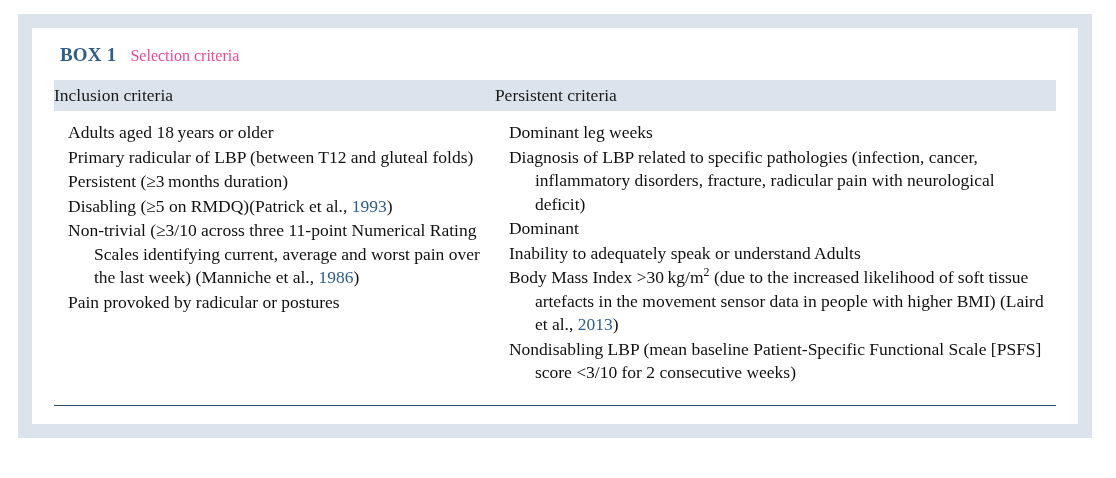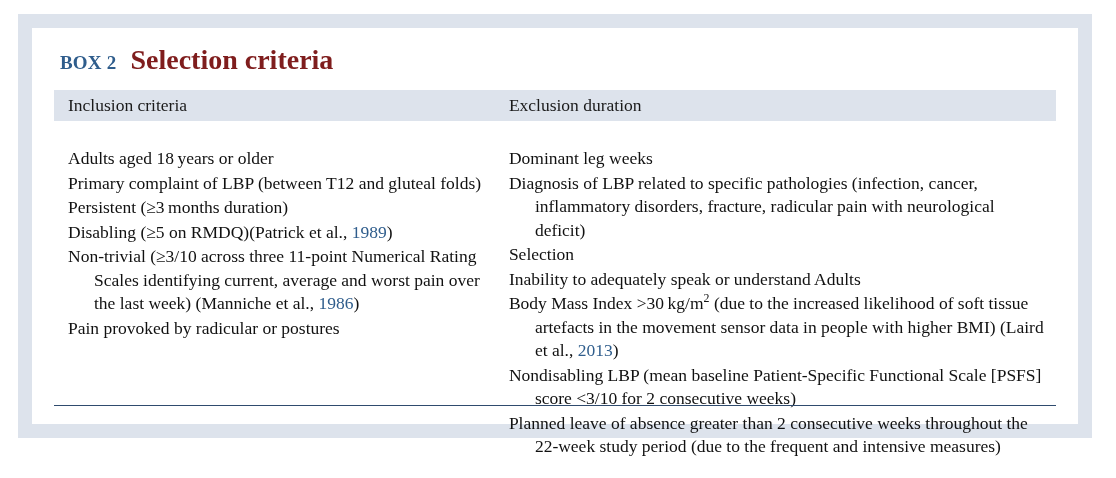--- a/index.html
+++ b/index.html
@@ -44,41 +44,41 @@
     padding-left: 6px;
     margin-bottom: 14px;
   }
   .box-label {
     color: #2f5d8c;
     font-weight: bold;
     font-size: 19px;
     letter-spacing: 0.2px;
   }
   .box-title {
-    color: #7f1d1d;
-    font-weight: bold;
-    font-size: 28px;
+    color: #ec4899;
+    font-weight: normal;
+    font-size: 16px;
   }
   .header-bar {
     display: flex;
     background: #dde3ec;
     height: 31px;
     align-items: center;
   }
   .header-cell {
     font-size: 17.5px;
     color: #1a1a1a;
-    padding-left: 14px;
     box-sizing: border-box;
   }
   .col-a { width: 44%; }
   .col-b { width: 56%; }
   .body-row {
     display: flex;
-    margin-top: 26px;
+    margin-top: 10px;
+    justify-content: space-between;
   }
   .col {
     box-sizing: border-box;
     padding-left: 14px;
     padding-right: 10px;
   }
   ul.crit {
     list-style: none;
     margin: 0;
     padding: 0;
@@ -108,49 +108,48 @@
   }
 </style>
 </head>
 <body>
 
 <div class="page">
   <div class="box-outer">
     <div class="box-inner">
 
       <div class="box-title-row">
-        <span class="box-label">BOX 2</span>
+        <span class="box-label">BOX 1</span>
         <span class="box-title">Selection criteria</span>
       </div>
 
       <div class="header-bar">
         <div class="header-cell col-a">Inclusion criteria</div>
-        <div class="header-cell col-b">Exclusion duration</div>
+        <div class="header-cell col-b">Persistent criteria</div>
       </div>
 
       <div class="body-row">
         <div class="col col-a">
           <ul class="crit">
             <li>Adults aged 18 years or older</li>
-            <li>Primary complaint of LBP (between T12 and gluteal folds)</li>
+            <li>Primary radicular of LBP (between T12 and gluteal folds)</li>
             <li>Persistent (≥3 months duration)</li>
-            <li>Disabling (≥5 on RMDQ)(Patrick et al., <span class="ref">1989</span>)</li>
+            <li>Disabling (≥5 on RMDQ)(Patrick et al., <span class="ref">1993</span>)</li>
             <li>Non-trivial (≥3/10 across three 11-point Numerical Rating Scales identifying current, average and worst pain over the last week) (Manniche et al., <span class="ref">1986</span>)</li>
             <li>Pain provoked by radicular or postures</li>
           </ul>
         </div>
         <div class="col col-b">
           <ul class="crit">
             <li>Dominant leg weeks</li>
             <li>Diagnosis of LBP related to specific pathologies (infection, cancer, inflammatory disorders, fracture, radicular pain with neurological deficit)</li>
-            <li>Selection</li>
+            <li>Dominant</li>
             <li>Inability to adequately speak or understand Adults</li>
             <li>Body Mass Index &gt;30 kg/m<sup>2</sup> (due to the increased likelihood of soft tissue artefacts in the movement sensor data in people with higher BMI) (Laird et al., <span class="ref">2013</span>)</li>
             <li>Nondisabling LBP (mean baseline Patient-Specific Functional Scale [PSFS] score &lt;3/10 for 2 consecutive weeks)</li>
-            <li>Planned leave of absence greater than 2 consecutive weeks throughout the 22-week study period (due to the frequent and intensive measures)</li>
           </ul>
         </div>
       </div>
 
       <div class="bottom-rule"></div>
     </div>
   </div>
 </div>
 
 </body></html>

